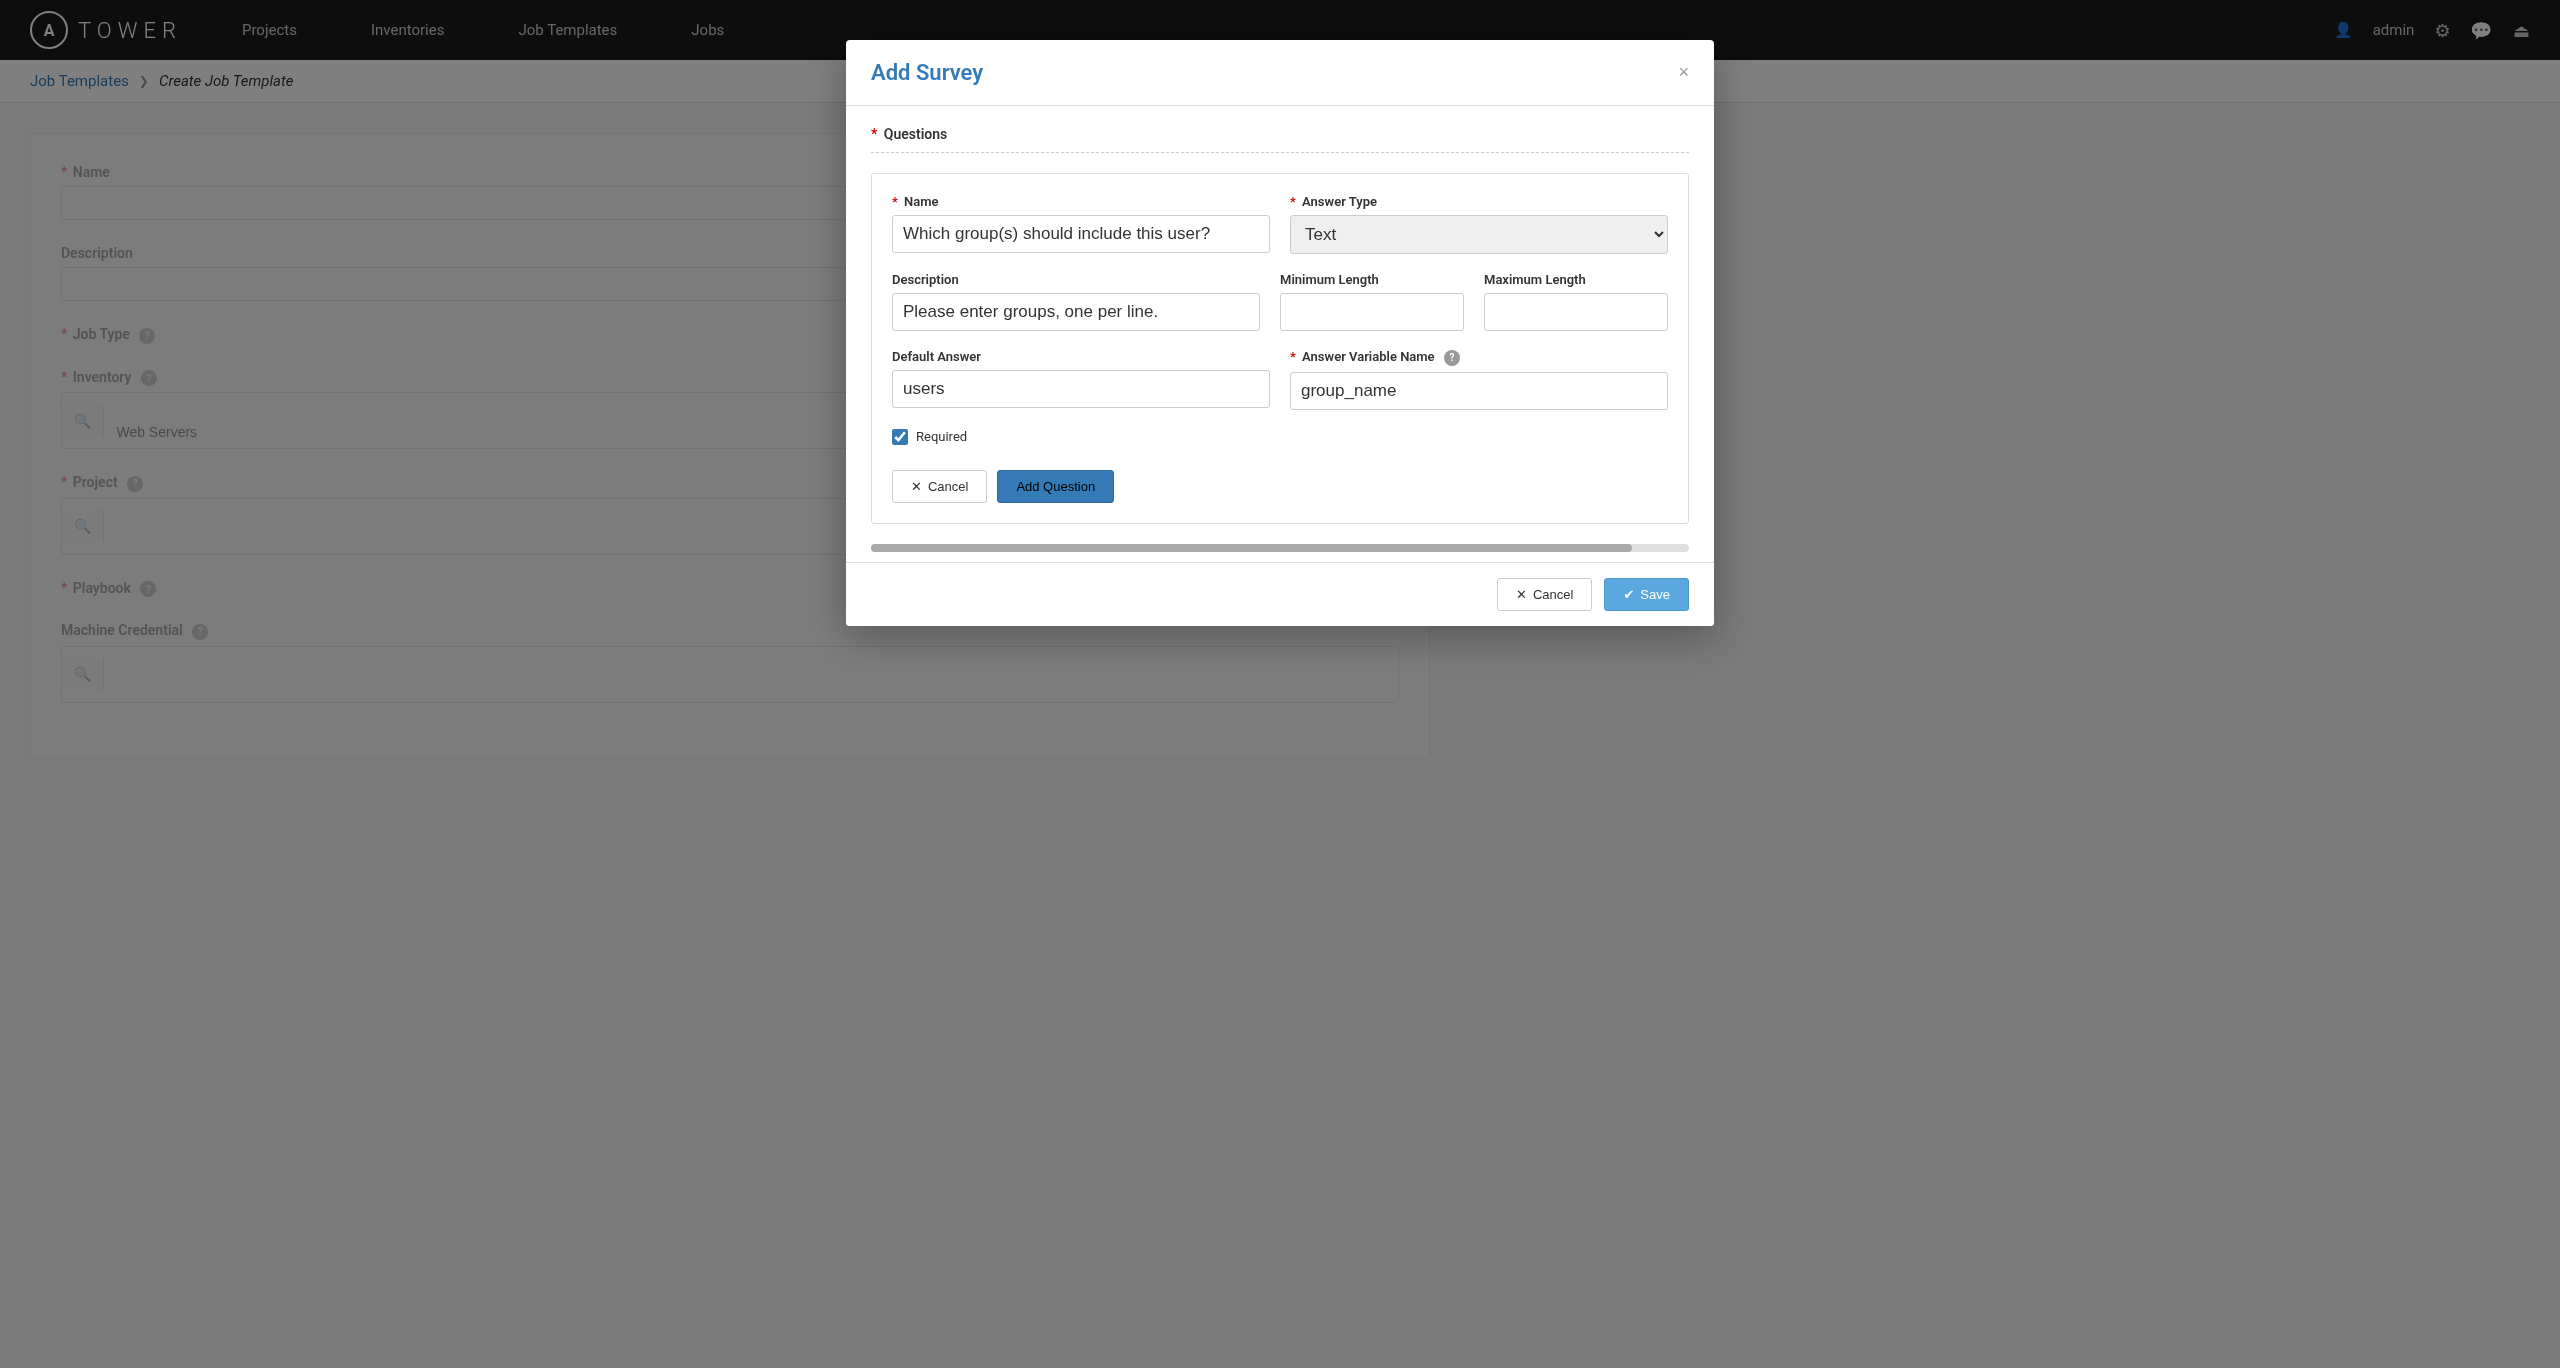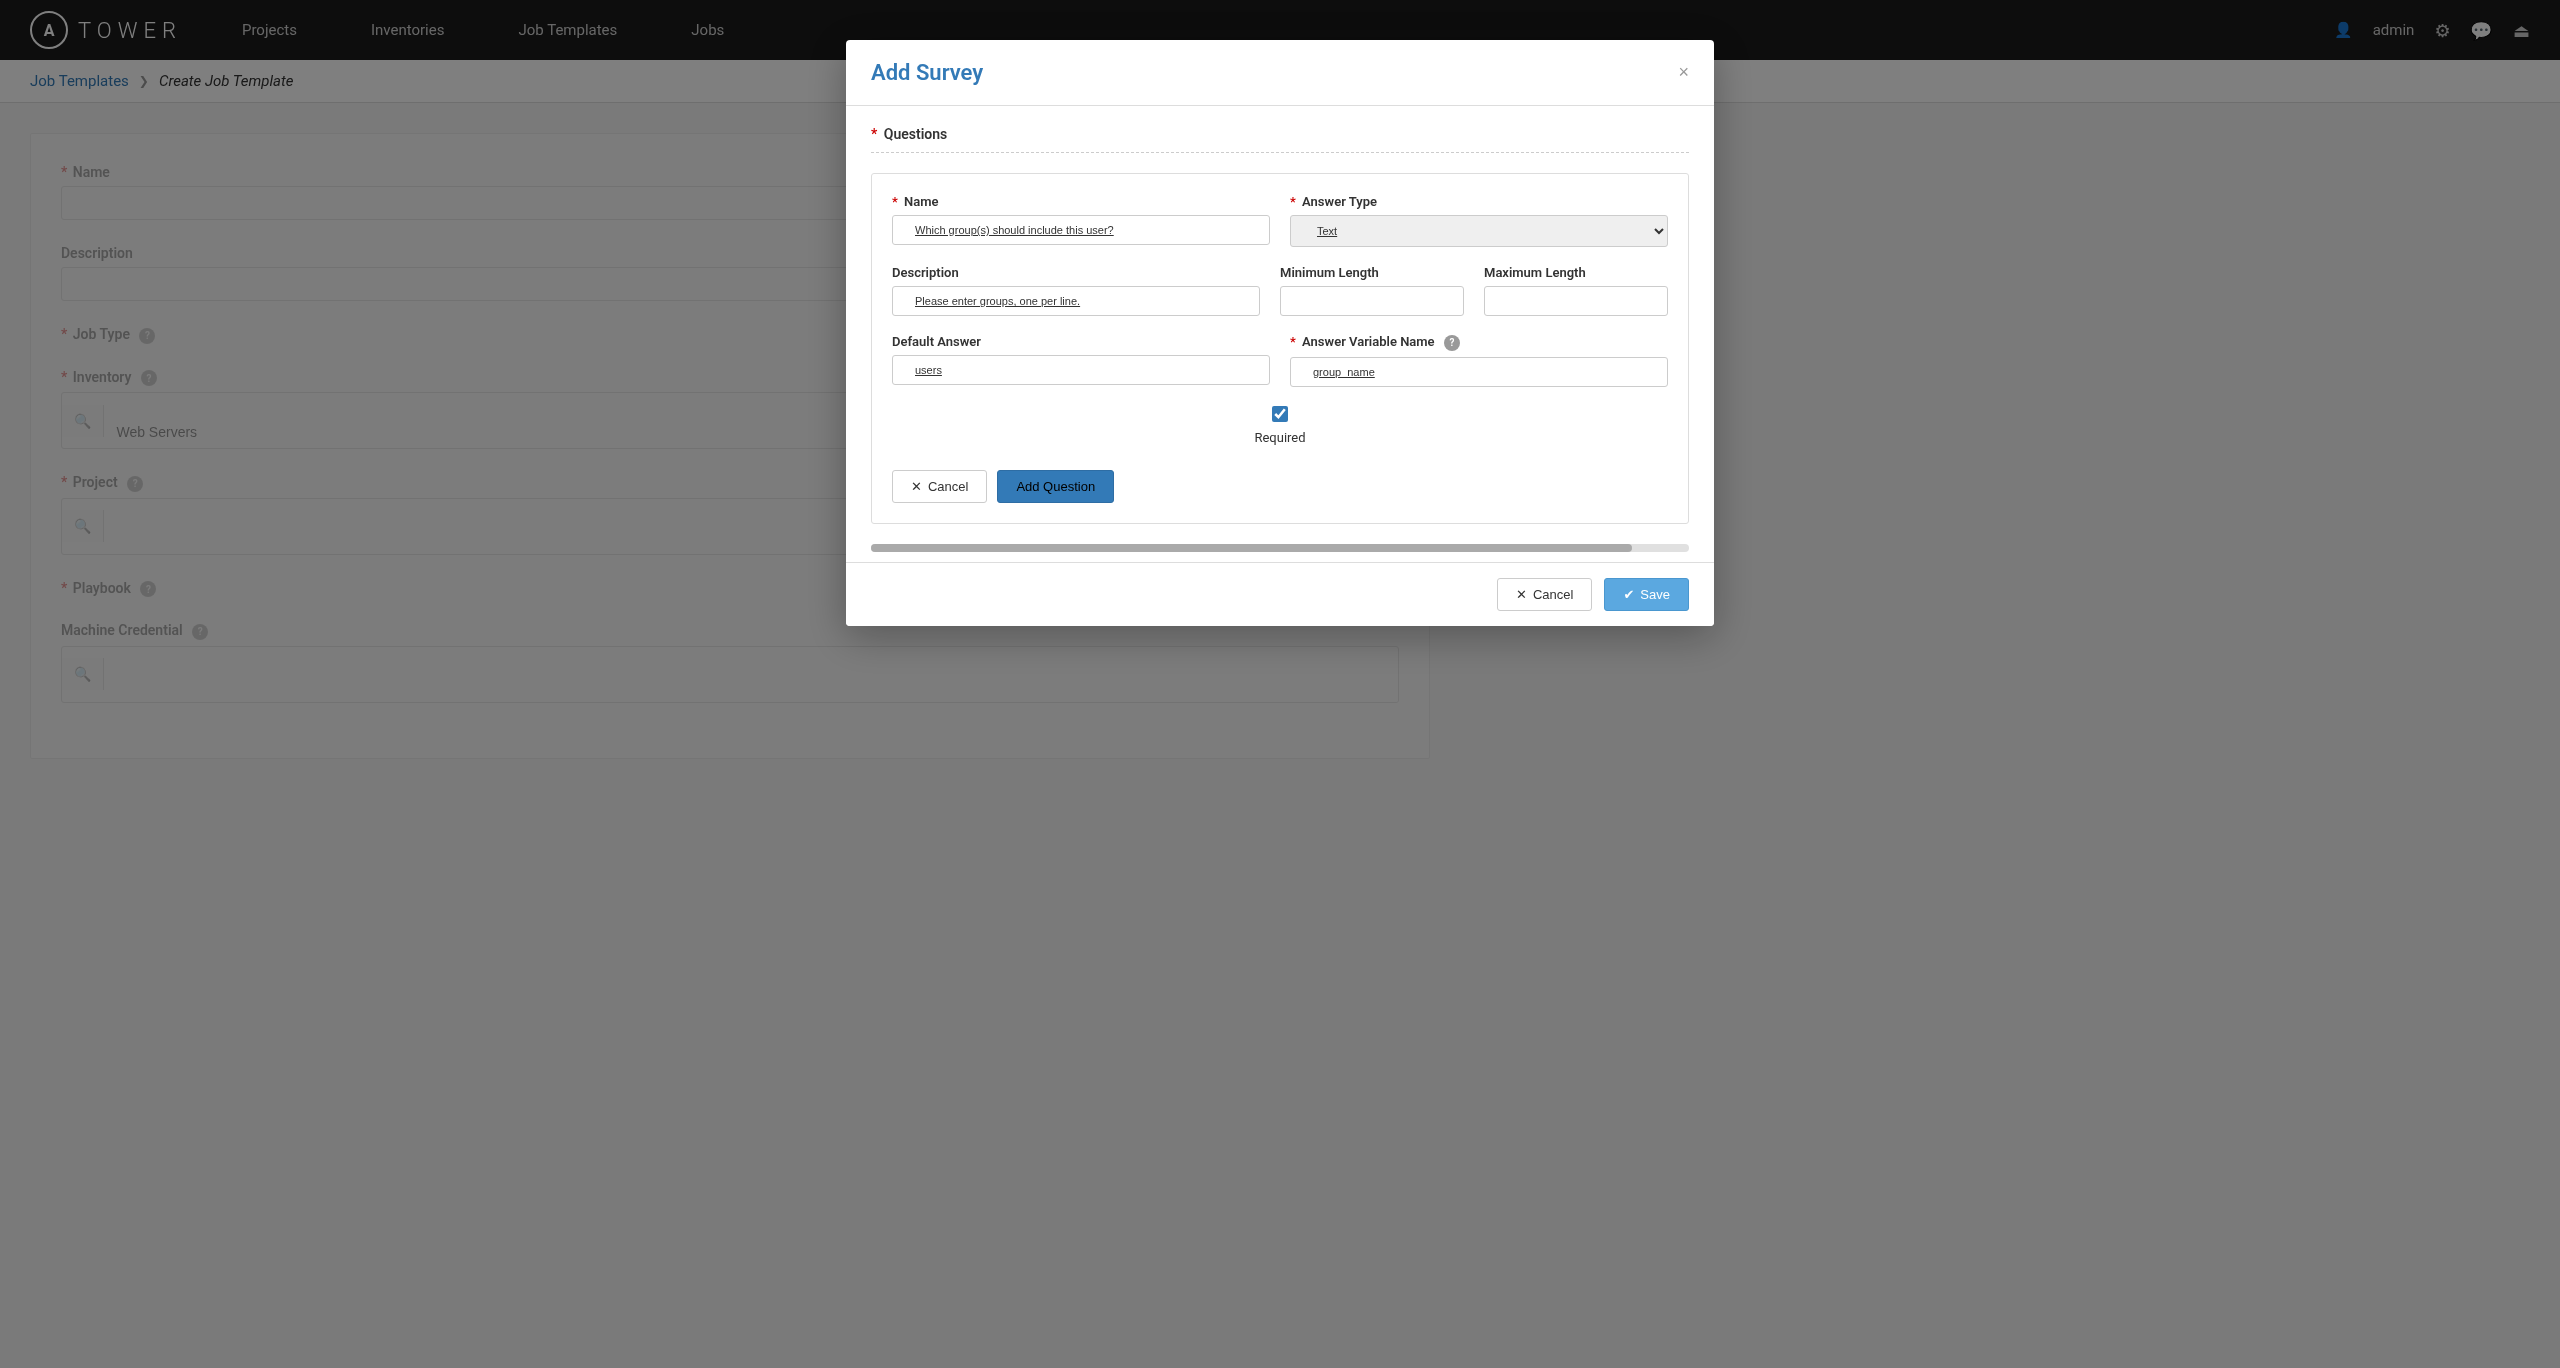--- a/index.html
+++ b/index.html
@@ -252,39 +252,37 @@
       font-size: 13px;
       font-weight: 600;
       color: #333;
       margin-bottom: 6px;
       display: block;
     }
     .form-col input,
     .form-col select,
     .form-col textarea {
       width: 100%;
-      padding: 8px 22px;
+      padding: 8px 10px;
       border: 1px solid #ccc;
       border-radius: 3px;
-      font-size: 11px;
+      font-size: 17px;
       color: #333;
       outline: none;
-      text-decoration: underline;
     }
     .form-col select {
       appearance: auto;
     }
 
     
     .checkbox-row {
       display: flex;
       align-items: center;
       gap: 8px;
       margin-top: 19px;
-      flex-direction: column;
     }
     .checkbox-row input[type="checkbox"] {
       width: 16px;
       height: 16px;
       accent-color: #337ab7;
     }
     .checkbox-label {
       font-size: 13px;
       color: #333;
     }

